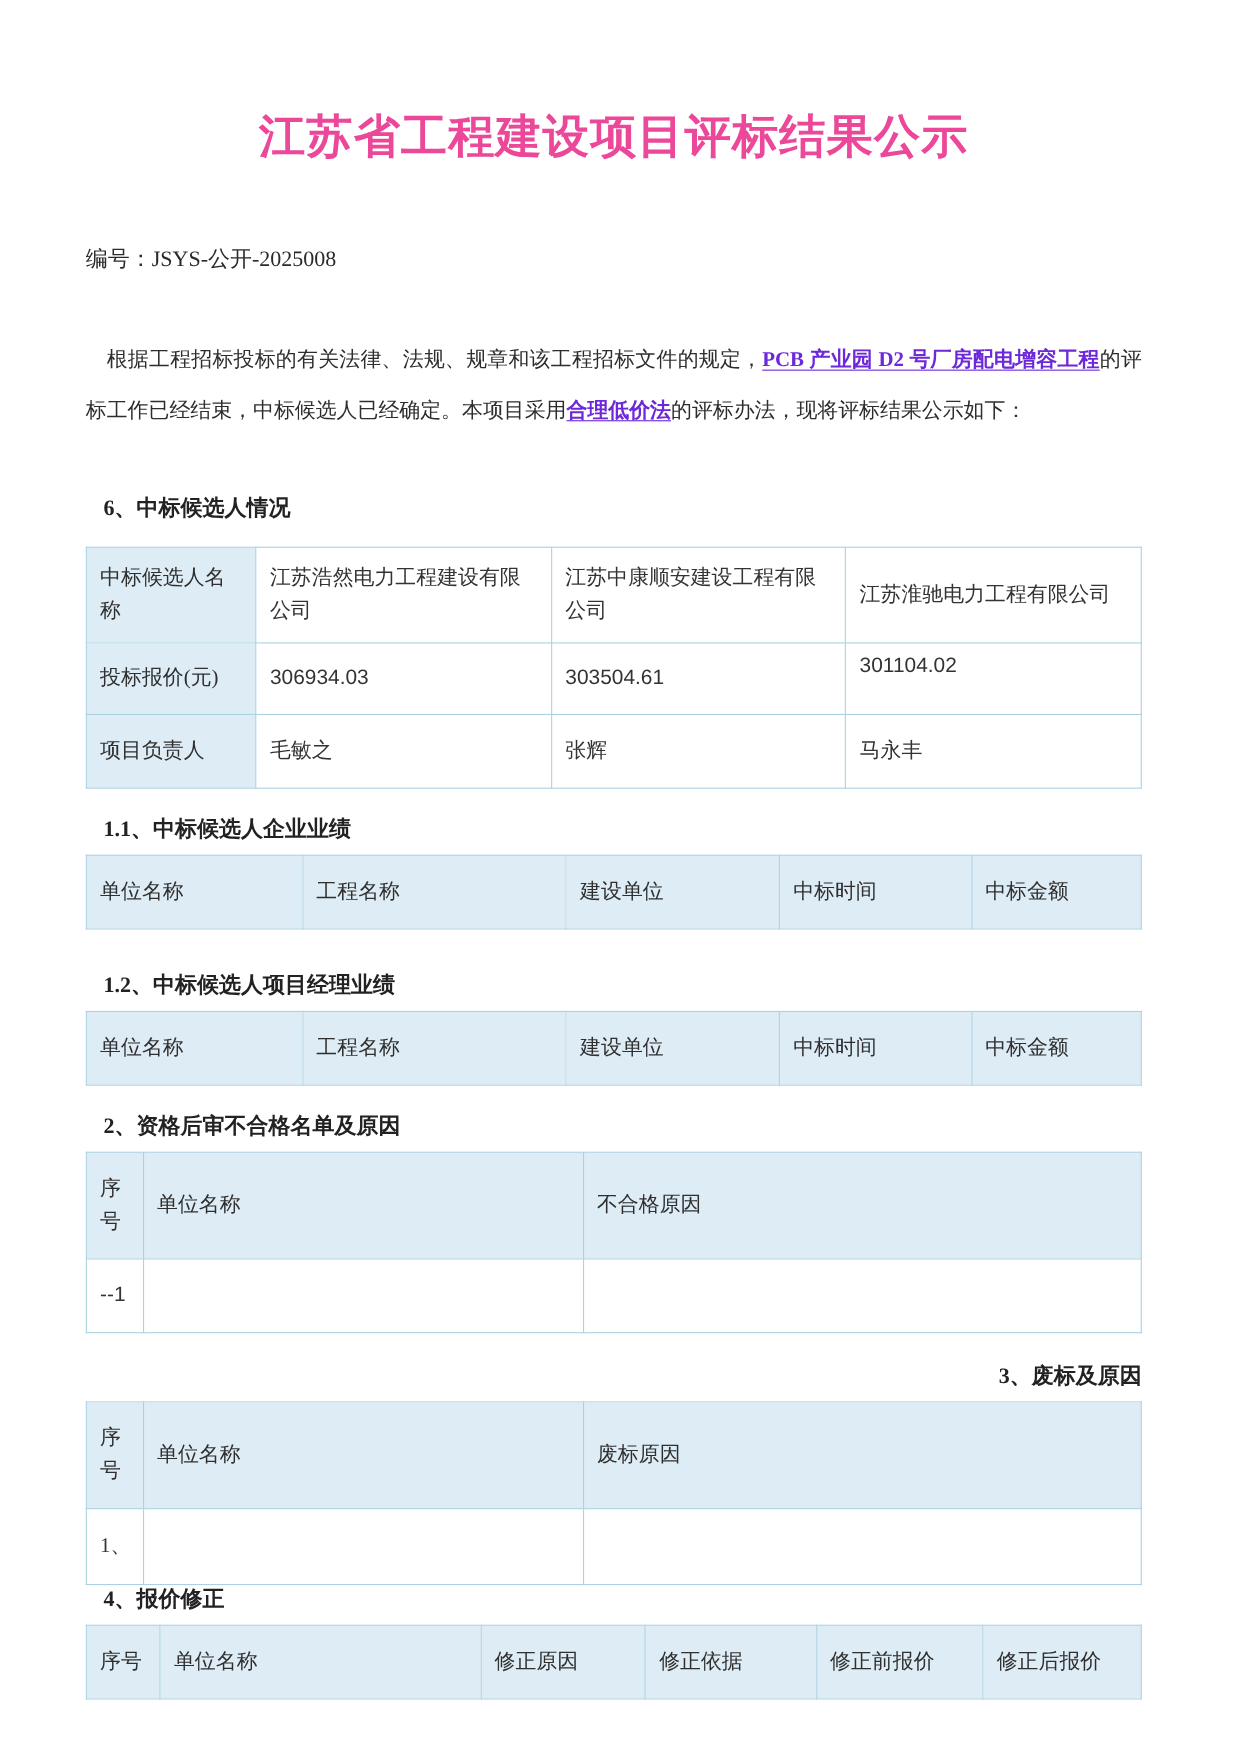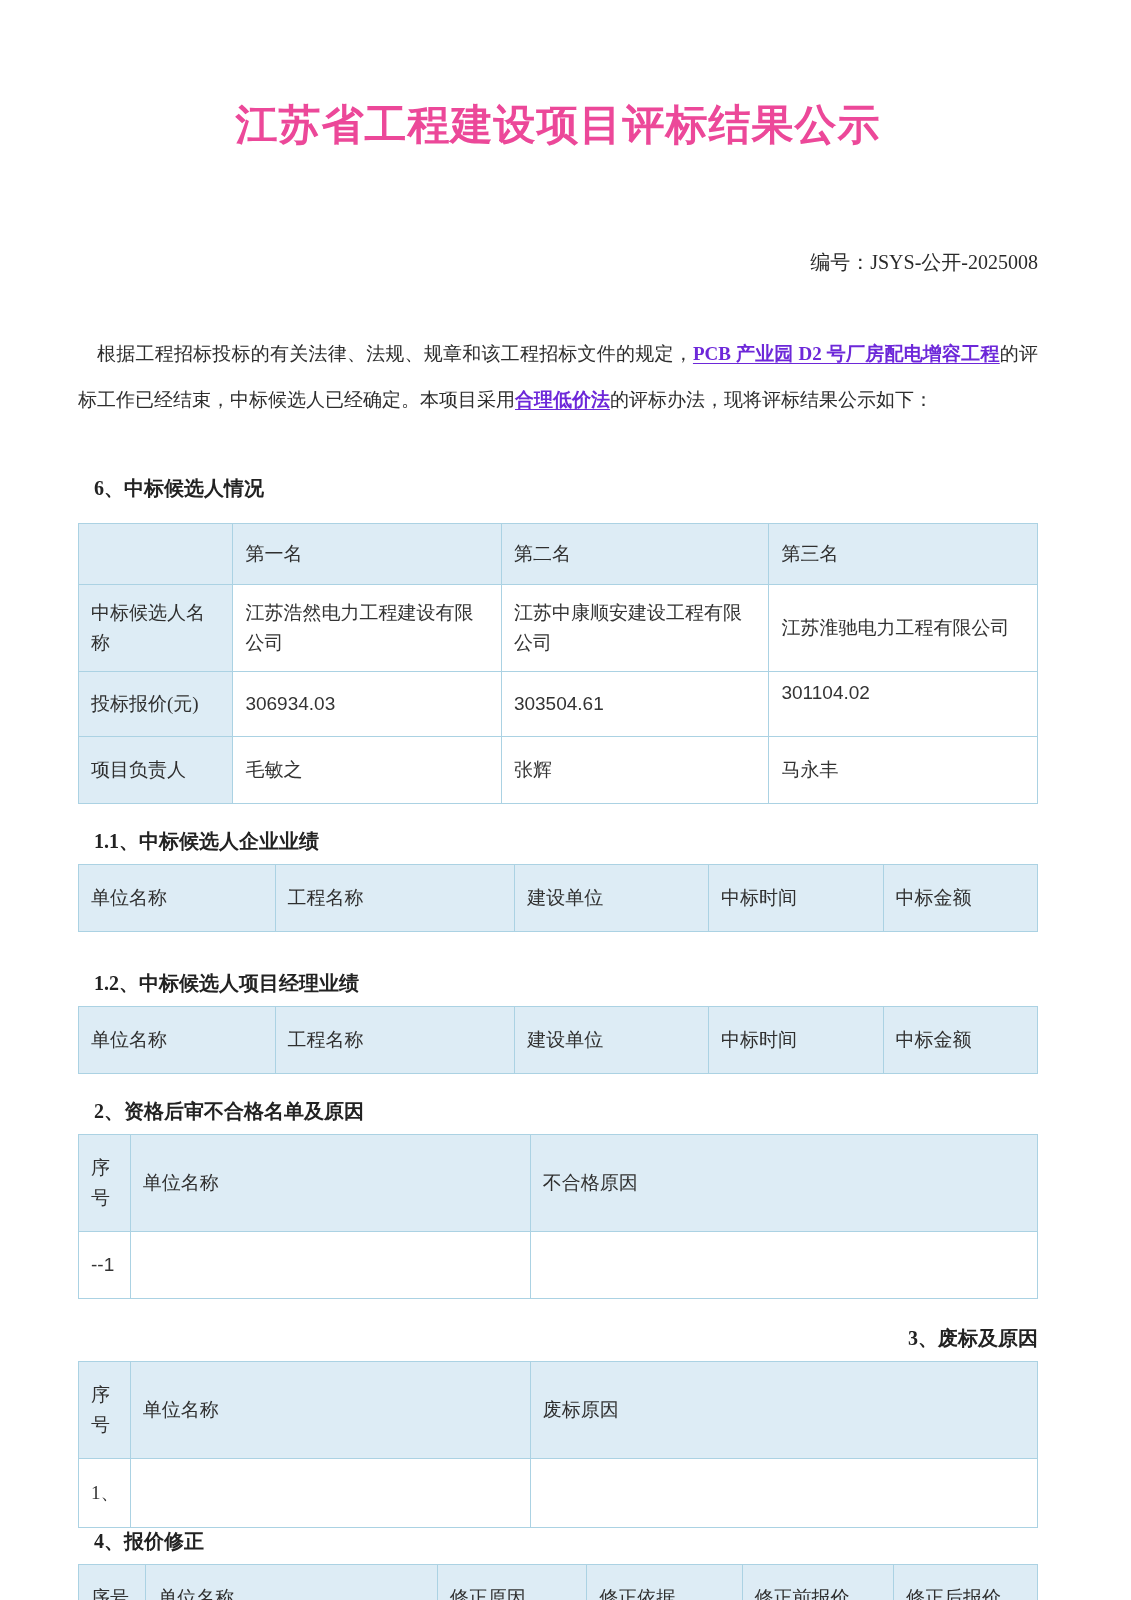--- a/index.html
+++ b/index.html
@@ -10,21 +10,21 @@
     color:#2e2e2e;
   }
   .content { padding:0 93px 0 78px; }
 
   .doc-title {
     margin-top:98px; text-align:center;
     font-size:42px; line-height:1.3; font-weight:700; color:#ec4899;
     letter-spacing:1px;
   }
   .doc-number {
-    margin-top:96px; text-align:right;
+    margin-top:70px; text-align:left;
     font-size:20px; line-height:26px; color:#2a2a2a;
   }
   .intro {
     margin-top:56px; font-size:19px; line-height:46px;
     text-align:justify; text-indent:19px; color:#2d2d2d;
   }
   .intro .u { font-weight:700; text-decoration:underline; text-underline-offset:3px; color:#6d28d9; }
 
   .sec-heading {
     font-weight:700; font-size:20px; line-height:26px; color:#222;
@@ -70,26 +70,20 @@
     <div class="sec-heading mt-h1">6、中标候选人情况</div>
 
     <table class="tbl tbl-s1">
       <colgroup>
           <col style="width:16.1%">
           <col style="width:28%">
           <col style="width:27.9%">
           <col style="width:28%">
         </colgroup>
       <tbody>
-          <tr>
-        <td class="hd h48"></td>
-        <td class="hd h48">第一名</td>
-        <td class="hd h48">第二名</td>
-        <td class="hd h48">第三名</td>
-      </tr>
       <tr>
         <td class="hd h74">中标候选人名称</td>
         <td class="center h74">江苏浩然电力工程建设有限公司</td>
         <td class="center h74">江苏中康顺安建设工程有限公司</td>
         <td class="h74">江苏淮驰电力工程有限公司</td>
       </tr>
       <tr>
         <td class="hd h52">投标报价(元)</td>
         <td class="num h52">306934.03</td>
         <td class="num h52">303504.61</td>

